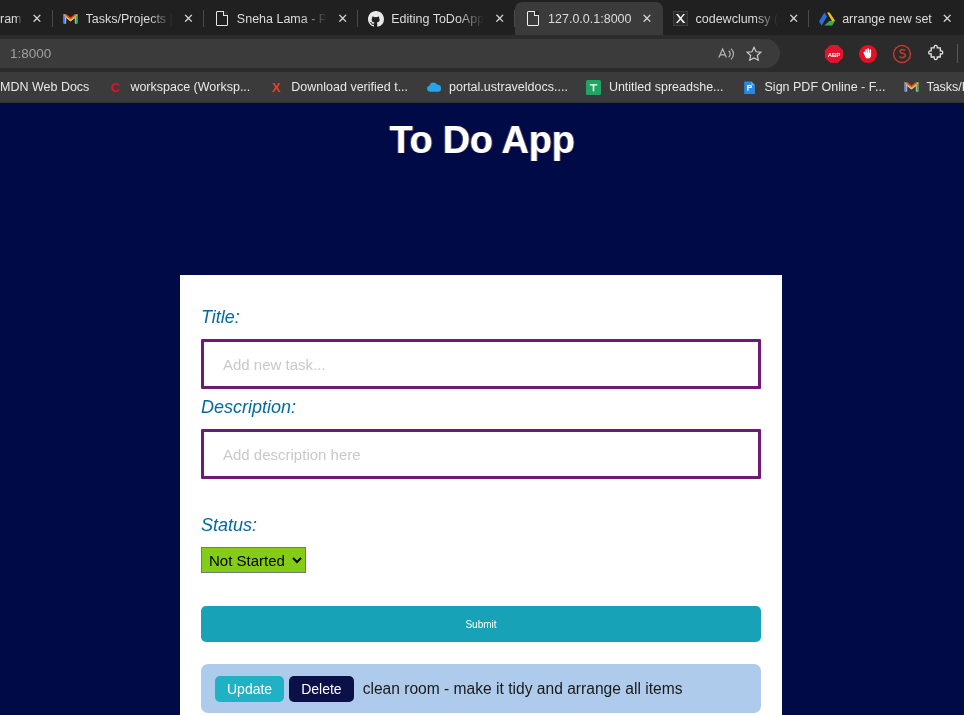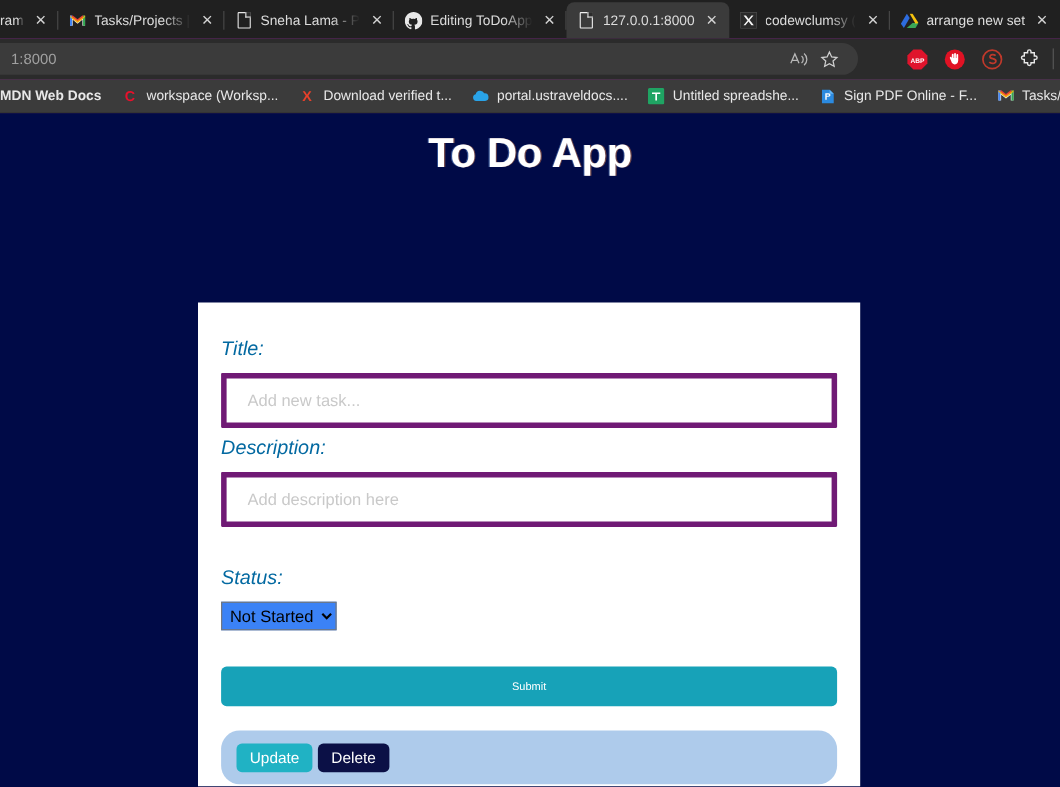--- a/index.html
+++ b/index.html
@@ -183,38 +183,38 @@
     padding: 0 0 0 21px;
     margin: 8px 0 11px 0;
     display: block;
     font-style: italic;
   }
   .text-input {
     display: block;
     width: 560px;
     margin: 0 0 0 21px;
     height: 50px;
-    border: 5px solid #701a75;
+    border: 3px solid #701a75;
     background: #ffffff;
     font-family: "Liberation Sans", sans-serif;
     font-size: 15px;
     color: #212529;
     padding: 0 19px;
     outline: none;
     border-radius: 1px;
   }
   .text-input::placeholder { color: #c9c9c9; }
   #status-label { margin-top: 36px; }
   #status-select {
     margin-left: 21px;
     height: 26px;
     font-family: "Liberation Sans", sans-serif;
     font-size: 15px;
     color: #000000;
-    background: #3b82f6;
+    background: #84cc16;
     border: 1px solid #767676;
     padding: 1px 3px;
     border-radius: 0;
   }
   #submit-button {
     display: block;
     margin: 33px 0 0 21px;
     width: 560px;
     height: 36px;
     background: #17a2b8;
@@ -224,21 +224,21 @@
     font-family: "Liberation Sans", sans-serif;
     font-size: 10px;
     cursor: pointer;
   }
   #task-list {
     margin: 22px 0 0 0;
     padding: 0 21px;
   }
   .task-row {
     background: #aecbeb;
-    border-radius: 17px;
+    border-radius: 7px;
     padding: 11px 14px;
     margin-bottom: 13px;
     display: flex;
     align-items: center;
     gap: 0;
   }
   .task-actions {
     display: flex;
     gap: 5px;
     flex: 0 0 auto;
@@ -407,21 +407,21 @@
       <span class="ext-btn">
         <svg width="20" height="20" viewBox="0 0 22 22">
             <path fill="none" stroke="#e8e8e8" stroke-width="1.4" d="M9 3.2a1.7 1.7 0 0 1 3.4 0v1.1h3.3v3.3h1.1a1.7 1.7 0 0 1 0 3.4h-1.1v3.3h-3.3v1.1a1.7 1.7 0 0 1-3.4 0v-1.1H5.7v-3.3H4.6a1.7 1.7 0 0 1 0-3.4h1.1V4.3H9z"></path>
           </svg>
       </span>
       <span class="tb-divider"></span>
     </div>
   </div>
 
   <div id="bookmark-row">
-    <div class="bm" style="padding-left:0;font-weight:bold;">
+    <div class="bm" style="padding-left:0;">
       <span class="bm-label">MDN Web Docs</span>
     </div>
     <div class="bm">
       <span class="bm-favicon" style="color:#e8102c;">C</span>
       <span class="bm-label">workspace (Worksp...</span>
     </div>
     <div class="bm">
       <span class="bm-favicon" style="color:#e8402a;">X</span>
       <span class="bm-label">Download verified t...</span>
     </div>
@@ -489,20 +489,21 @@
 
     <button id="submit-button">Submit</button>
 
     <div id="task-list">
 
       <div class="task-row">
         <div class="task-actions">
           <button class="btn-update">Update</button>
           <button class="btn-delete">Delete</button>
         </div>
+        <span class="task-text">clean room - make it tidy and arrange all items</span>
       </div>
 
       <div class="task-row">
         
         
       </div>
 
     </div>
   </div>
 </div>

